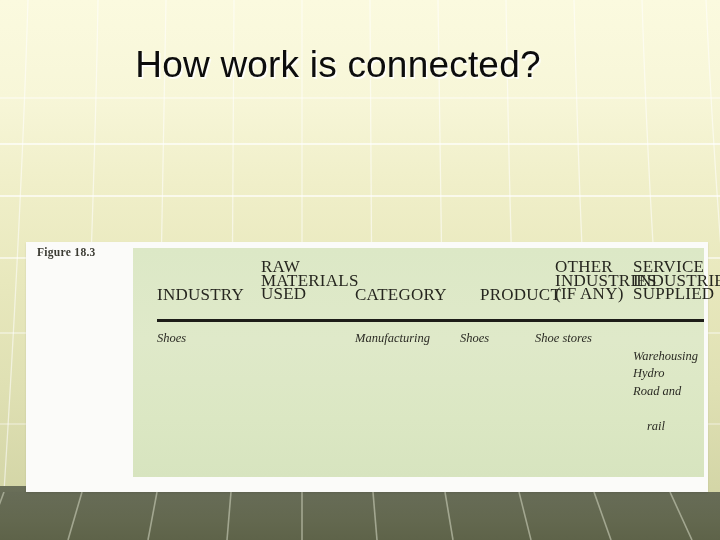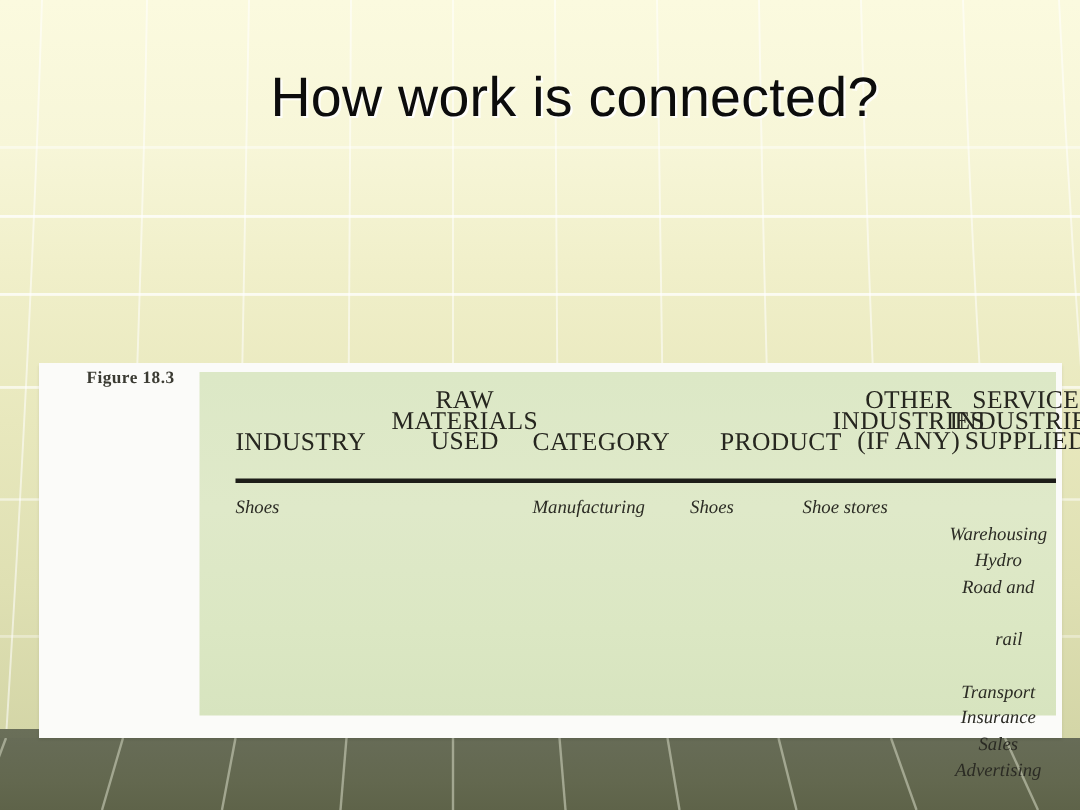--- a/index.html
+++ b/index.html
@@ -60,33 +60,31 @@
     top: 44px;
     width: 676px;
     text-align: center;
     font-family: "Liberation Sans", sans-serif;
     font-size: 37px;
     font-weight: 400;
     color: #0c0c0c;
     letter-spacing: 0.2px;
     text-shadow: 1.5px 1.5px 0 rgba(255,255,255,0.85);
     white-space: nowrap;
-    padding-left: 45px;
   }
 
   
   #figure-card {
     position: absolute;
     left: 26px;
     top: 242px;
     width: 682px;
     height: 250px;
     background: #fbfbf9;
     box-shadow: 0 1px 2px rgba(0,0,0,0.10);
-    text-align: center;
   }
 
   #figure-caption {
     position: absolute;
     left: 11px;
     top: 4px;
     width: 100px;
     font-family: "Liberation Serif", serif;
     font-size: 11.5px;
     line-height: 13.5px;
@@ -222,23 +220,19 @@
         <div class="cell" style="left:24px; top:82px;">Shoes</div>
         <div class="cell" style="left:222px; top:82px;">Manufacturing</div>
         <div class="cell" style="left:327px; top:82px;">Shoes</div>
         <div class="cell" style="left:402px; top:82px;">Shoe stores</div>
 
         <div class="cell" style="left:500px; top:82px;">
           <span style="white-space: pre-line;">Warehousing
 Hydro
 Road and</span><br>
           <span class="indent">rail</span>
-          <span style="white-space: pre-line;">Transport
-Insurance
-Sales
-Advertising</span>
         </div>
 
       </div>
     </div>
   </div>
 
 </div>
 
 </body></html>

